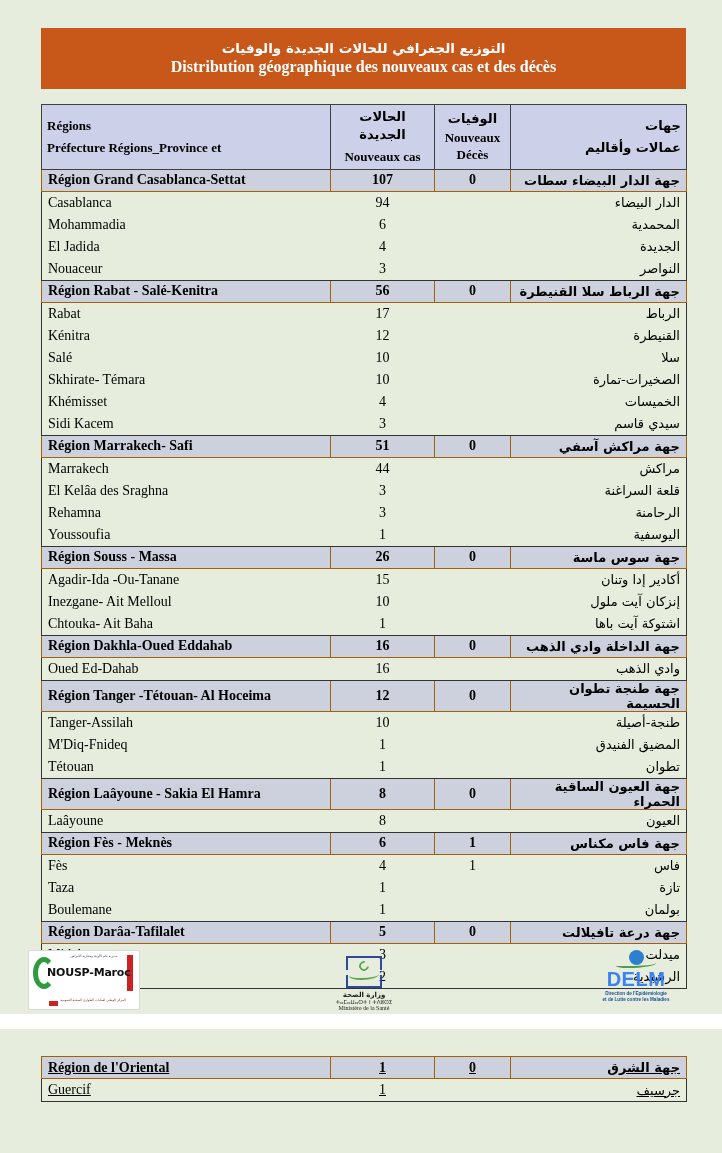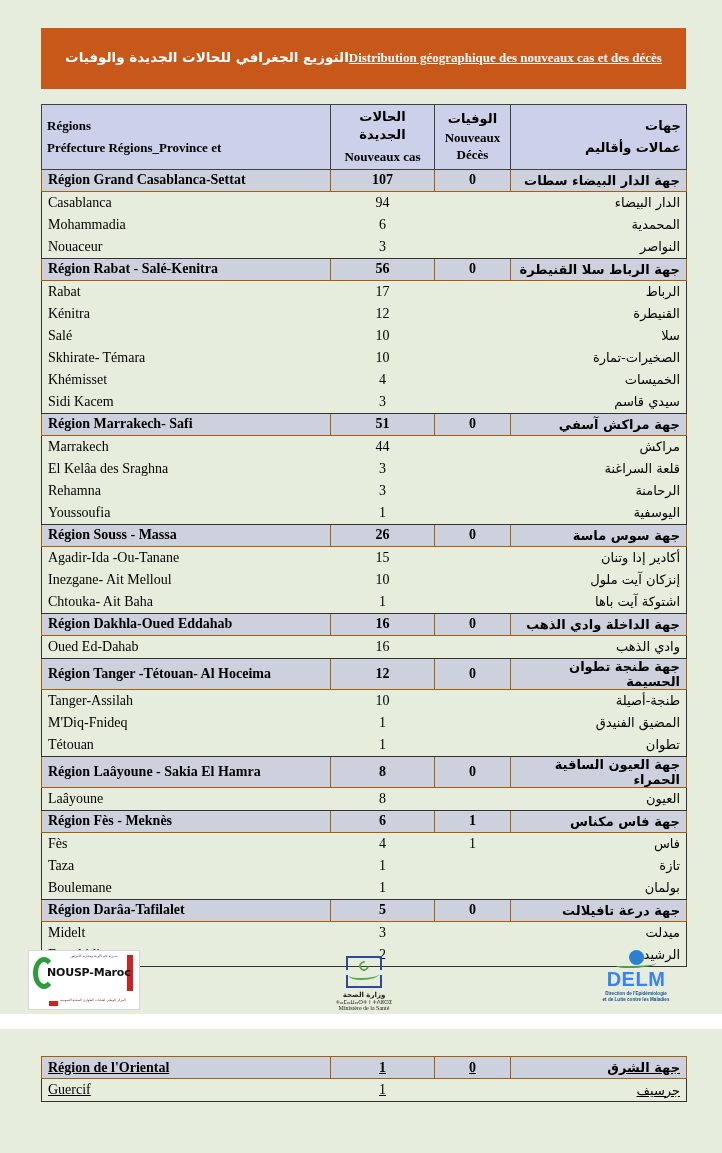--- a/index.html
+++ b/index.html
@@ -50,41 +50,40 @@
   
   .banner {
     position: absolute;
     left: 41px;
     top: 28px;
     width: 645px;
     height: 61px;
     background: #c8571a;
     box-sizing: border-box;
     display: flex;
-    flex-direction: row;
+    flex-direction: column;
     align-items: center;
     justify-content: center;
     color: #ffffff;
   }
   .banner-ar {
     font-family: "DejaVu Sans", sans-serif;
     font-size: 13.5px;
     font-weight: bold;
     line-height: 1.15;
     direction: rtl;
     text-align: center;
     margin-bottom: 2px;
   }
   .banner-fr {
     font-family: "Liberation Serif", serif;
-    font-size: 13px;
+    font-size: 16px;
     font-weight: bold;
     line-height: 1.1;
     text-align: center;
-    text-decoration: underline;
   }
 
   
   .tbl-wrap {
     position: absolute;
     left: 41px;
     top: 104px;
     width: 645px;
   }
   .tbl-wrap-bottom {
@@ -404,20 +403,26 @@
             <td class="s-num">94</td>
             <td class="s-num"></td>
             <td class="s-ar ar">الدار البيضاء</td>
           </tr>
           <tr class="sub">
             <td class="s-fr">Mohammadia</td>
             <td class="s-num">6</td>
             <td class="s-num"></td>
             <td class="s-ar ar">المحمدية</td>
           </tr>
+          <tr class="sub">
+            <td class="s-fr">El Jadida</td>
+            <td class="s-num">4</td>
+            <td class="s-num"></td>
+            <td class="s-ar ar">الجديدة</td>
+          </tr>
           <tr class="sub lastsub">
             <td class="s-fr">Nouaceur</td>
             <td class="s-num">3</td>
             <td class="s-num"></td>
             <td class="s-ar ar">النواصر</td>
           </tr>
           <tr class="region">
             <td class="r-fr">Région Rabat - Salé-Kenitra</td>
             <td class="r-num">56</td>
             <td class="r-num">0</td>

